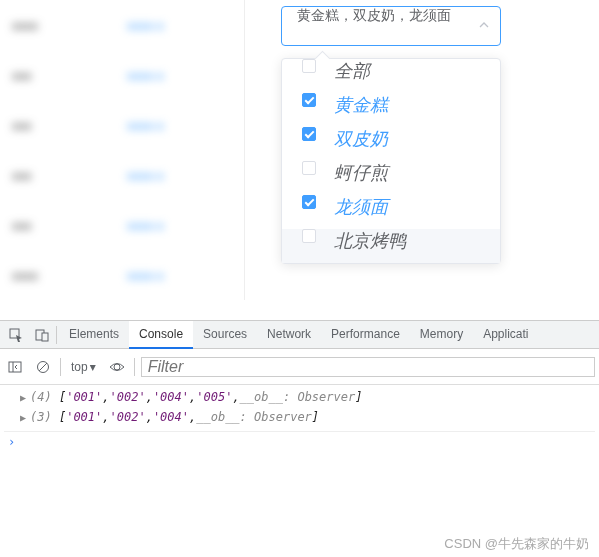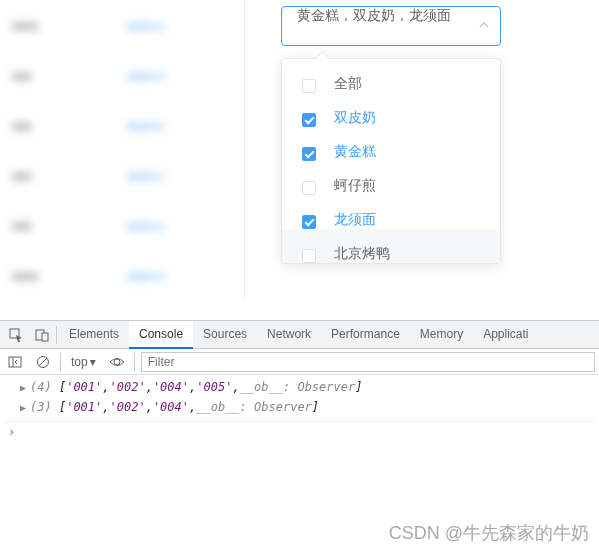--- a/index.html
+++ b/index.html
@@ -77,26 +77,27 @@
       left: 35px;
       width: 10px;
       height: 10px;
       background: #fff;
       border-left: 1px solid #e4e7ed;
       border-top: 1px solid #e4e7ed;
       transform: rotate(45deg);
     }
     .option {
       display: flex;
-      align-items: flex-end;
+      align-items: flex-start;
       height: 34px;
       padding: 0 20px;
       cursor: pointer;
-      font-size: 14px;
+      font-size: 18px;
       color: #606266;
+      font-style: italic;
     }
     .option.selected { color: #409eff; }
     .option.hover { background: #f5f7fa; }
     .checkbox {
       width: 14px;
       height: 14px;
       border: 1px solid #dcdfe6;
       border-radius: 2px;
       margin-right: 18px;
       position: relative;
@@ -148,21 +149,21 @@
       white-space: nowrap;
     }
     .dt-tab.active {
       color: #333;
       border-bottom: 2px solid #1a73e8;
       background: #fff;
     }
     .devtools-toolbar {
       display: flex;
       align-items: center;
-      height: 26px;
+      height: 36px;
       border-bottom: 1px solid #ddd;
       padding: 0 4px;
       gap: 6px;
       font-size: 12px;
       color: #5f6368;
     }
     .tb-icon {
       width: 22px;
       height: 22px;
       display: flex;
@@ -178,23 +179,24 @@
     }
     .tb-divider {
       width: 1px;
       height: 18px;
       background: #ccc;
     }
     .filter-input {
       border: 1px solid #ccc;
       height: 20px;
       padding: 0 6px;
-      font-size: 12px;
+      font-size: 16px;
       flex: 1;
       color: #999;
+      font-style: italic;
     }
     .console-body {
       flex: 1;
       padding: 2px 4px;
       font-family: Menlo, Consolas, monospace;
       font-size: 12px;
       color: #303030;
     }
     .console-line {
       display: flex;
@@ -215,23 +217,23 @@
       display: flex;
       align-items: center;
       height: 20px;
       padding-left: 4px;
       color: #367cf1;
       border-top: 1px solid #eee;
       margin-top: 4px;
     }
     .watermark {
       position: absolute;
-      bottom: 12px;
+      bottom: 4px;
       right: 10px;
-      font-size: 18px;
+      font-size: 13px;
       color: #aaa;
     }
   </style>
 </head>
 <body>
 
 <div class="upper-area">
   <div class="blurred-col left">
     <div class="blurred-cell">
         <span class="blurred-text">xxxx</span>
@@ -282,25 +284,25 @@
           </svg>
       </span>
     </div>
     <div class="dropdown" id="dropdown-options">
         <div class="option">
           <span class="checkbox"></span>
           <span>全部</span>
         </div>
         <div class="option selected">
           <span class="checkbox checked"></span>
-          <span>双皮奶</span>
+          <span>黄金糕</span>
         </div>
         <div class="option selected">
           <span class="checkbox checked"></span>
-          <span>黄金糕</span>
+          <span>双皮奶</span>
         </div>
         <div class="option">
           <span class="checkbox"></span>
           <span>蚵仔煎</span>
         </div>
         <div class="option selected">
           <span class="checkbox checked"></span>
           <span>龙须面</span>
         </div>
         <div class="option hover">

